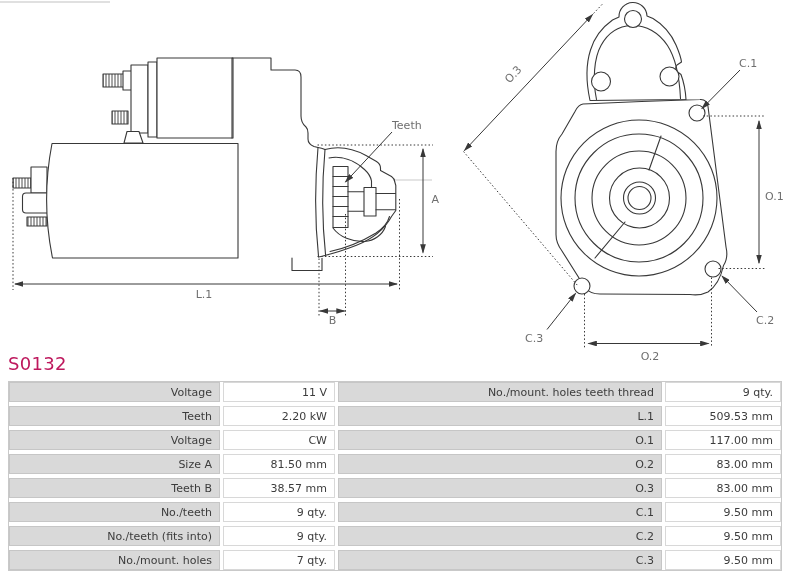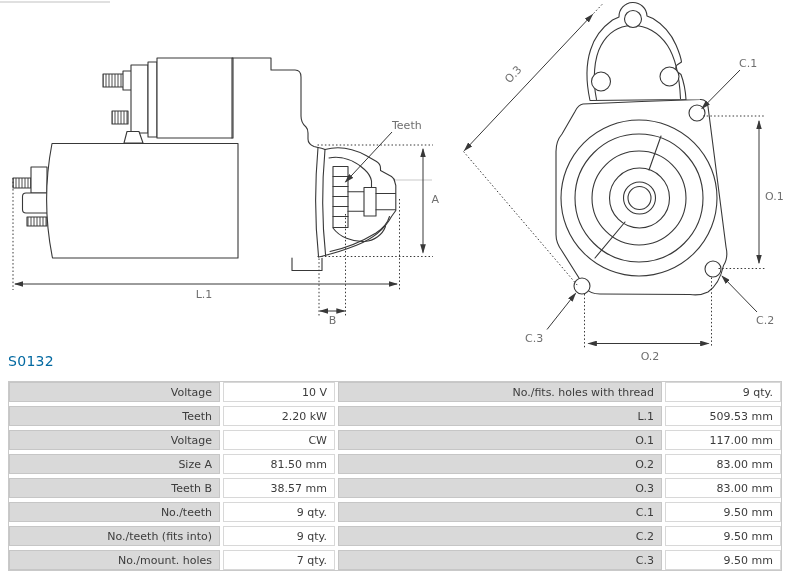--- a/index.html
+++ b/index.html
@@ -1,21 +1,21 @@
 <!DOCTYPE html>
 <html><head>
 <meta charset="utf-8">
 <style>
   html,body{margin:0;padding:0;background:#fff;}
   .stage{position:relative;width:790px;height:579px;background:#fff;overflow:hidden;
          font-family:"DejaVu Sans","Liberation Sans",sans-serif;}
   .top-artifact{position:absolute;left:0;top:1px;width:110px;height:2px;background:#d8d8d8;opacity:.8;}
   .drawing{position:absolute;left:0;top:0;}
   .dim-label{font-size:11px;fill:#6f6f6f;}
-  .part-number{position:absolute;left:8px;top:353px;font-size:14px;color:#0369a1;letter-spacing:.3px;}
+  .part-number{position:absolute;left:8px;top:353px;font-size:18px;color:#be185d;letter-spacing:.3px;}
   .spec-table{position:absolute;left:8px;top:381px;width:774px;box-sizing:border-box;
               border:1px solid #c9c9c9;background:#fff;padding:0;
               display:grid;grid-template-columns:211px 112px 324px 1fr;
               column-gap:3px;row-gap:4px;}
   .trow{display:contents;}
   .cell{height:20px;line-height:20px;font-size:11px;color:#3c3c3c;text-align:right;
         padding-right:7px;box-sizing:border-box;white-space:nowrap;overflow:hidden;}
   .cell.label{background:#d9d9d9;border:1px solid #c6c6c6;}
   .cell.value{background:#ffffff;border:1px solid #d8d8d8;}
 </style>
@@ -143,22 +143,22 @@
     <text class="dim-label" x="756" y="324">C.2</text>
     <text class="dim-label" x="525" y="342">C.3</text>
     <text class="dim-label" x="650" y="360" text-anchor="middle">O.2</text>
   </svg>
 
   <div class="part-number">S0132</div>
 
   <div class="spec-table">
     <div class="trow">
       <div class="cell label">Voltage</div>
-      <div class="cell value">10 V</div>
-      <div class="cell label">No./fits. holes with thread</div>
+      <div class="cell value">11 V</div>
+      <div class="cell label">No./mount. holes teeth thread</div>
       <div class="cell value">9 qty.</div>
     </div>
     <div class="trow">
       <div class="cell label">Teeth</div>
       <div class="cell value">2.20 kW</div>
       <div class="cell label">L.1</div>
       <div class="cell value">509.53 mm</div>
     </div>
     <div class="trow">
       <div class="cell label">Voltage</div>

